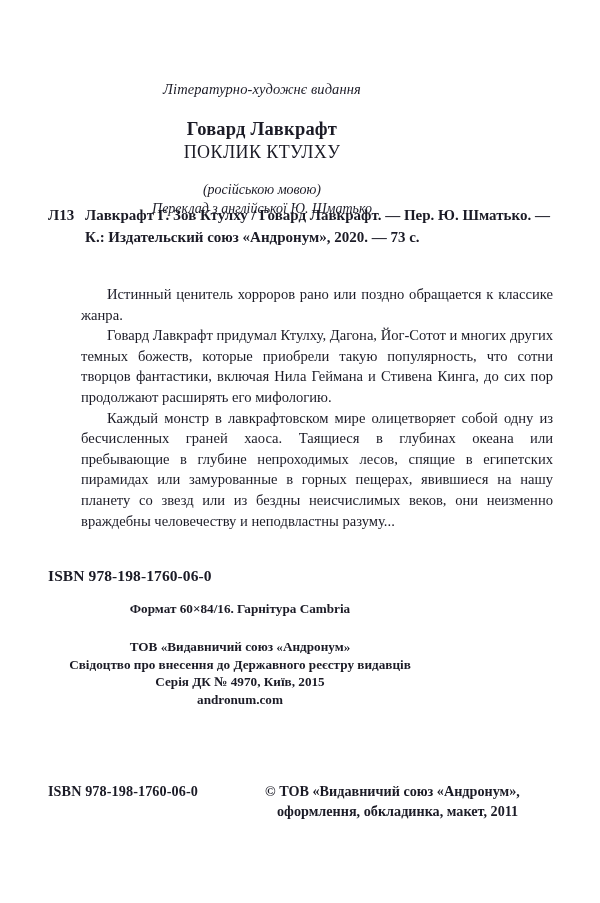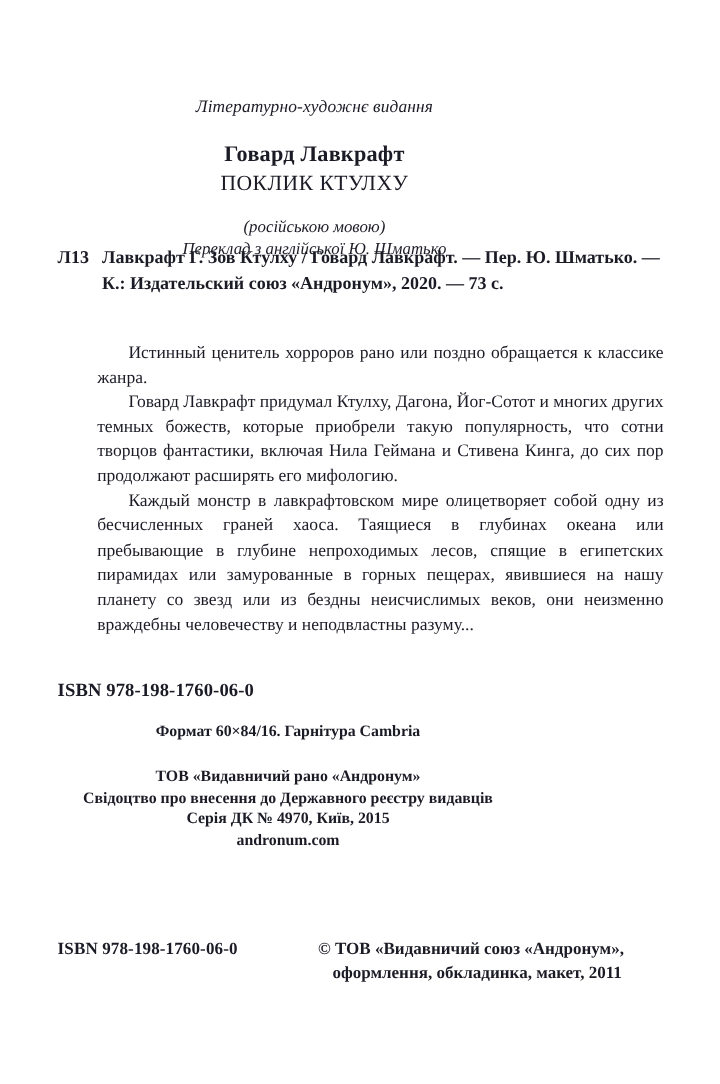--- a/index.html
+++ b/index.html
@@ -180,21 +180,21 @@
     <p>Каждый монстр в лавкрафтовском мире олицетворяет собой одну из бесчисленных граней хаоса. Таящиеся в глубинах океана или пребывающие в глубине непроходимых лесов, спящие в египетских пирамидах или замурованные в горных пещерах, явившиеся на нашу планету со звезд или из бездны неисчислимых веков, они неизменно враждебны человечеству и неподвластны разуму...</p>
   </div>
 
   <div class="isbn-main">ISBN 978-198-1760-06-0</div>
 
   <div class="footer-block footer-format">
     <div>Формат 60×84/16. Гарнітура Cambria</div>
   </div>
 
   <div class="footer-block footer-publisher">
-    <div>ТОВ «Видавничий рано «Андронум»</div>
+    <div>ТОВ «Видавничий союз «Андронум»</div>
     <div>Свідоцтво  про внесення до Державного реєстру видавців</div>
     <div>Серія ДК № 4970, Київ, 2015</div>
     <div>andronum.com</div>
   </div>
 
 
   <div class="bottom-row">
     <div class="bottom-isbn">ISBN 978-198-1760-06-0</div>
     <div class="bottom-copyright">
       <span>© ТОВ «Видавничий союз «Андронум»,</span>

